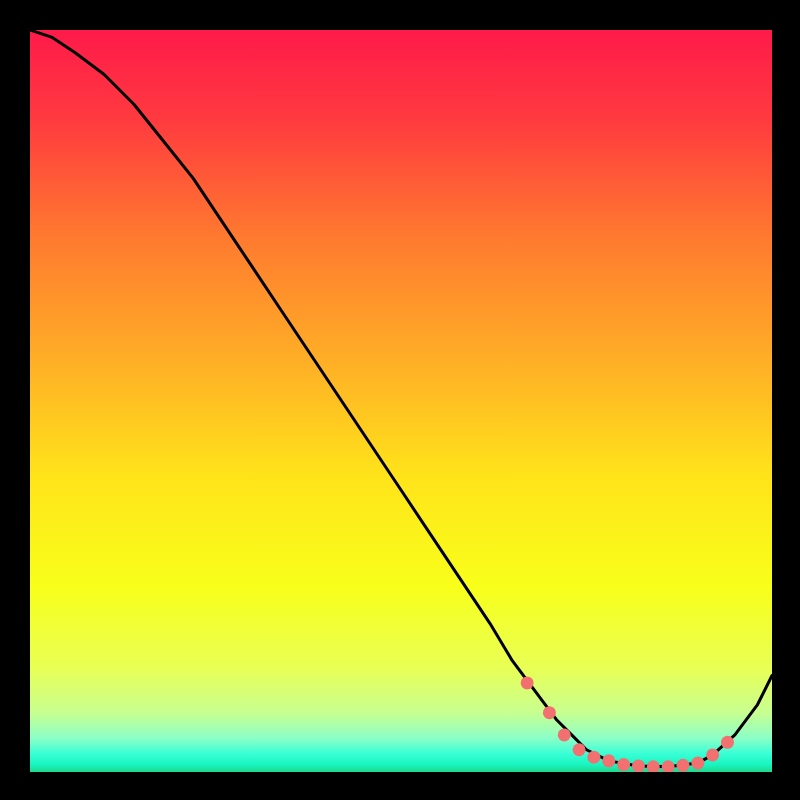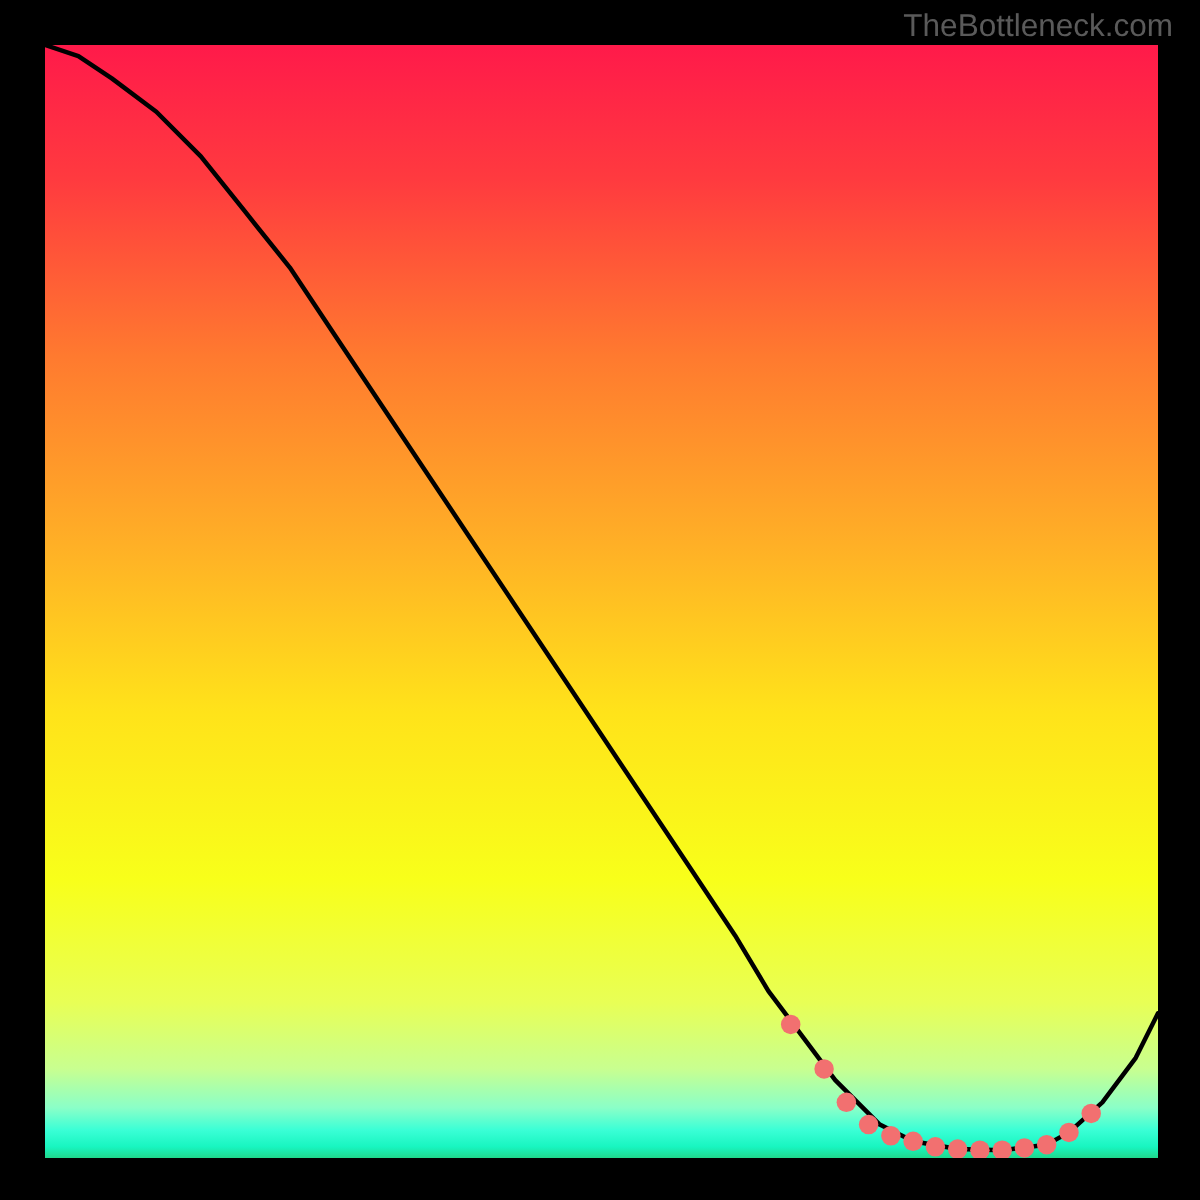--- a/index.html
+++ b/index.html
@@ -34,21 +34,20 @@
     height: 742px;
   }
   svg {
     display: block;
   }
 </style>
 </head>
 <body>
 
 <div class="container">
-  <div class="watermark">TheBottleneck.com</div>
   <div class="plot-area">
     <svg id="chart-svg" width="742" height="742" viewBox="0 0 742 742">
         <defs>
           <linearGradient id="bg-grad" x1="0" y1="0" x2="0" y2="1">
             <stop offset="0%" stop-color="#ff1a4a"></stop>
             <stop offset="12%" stop-color="#ff3a3f"></stop>
             <stop offset="28.000000000000004%" stop-color="#ff7a2f"></stop>
             <stop offset="45%" stop-color="#ffb026"></stop>
             <stop offset="60%" stop-color="#ffe31a"></stop>
             <stop offset="75%" stop-color="#f8ff1a"></stop>

